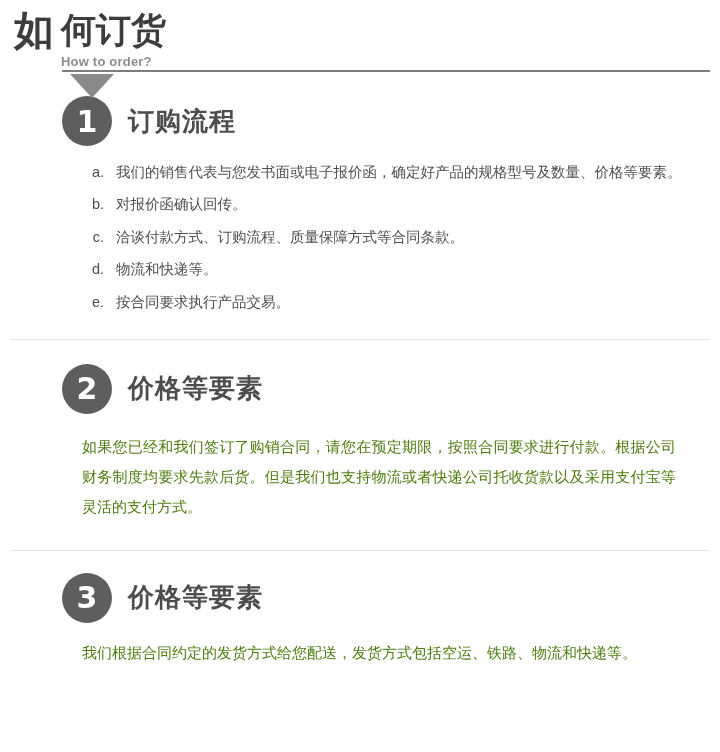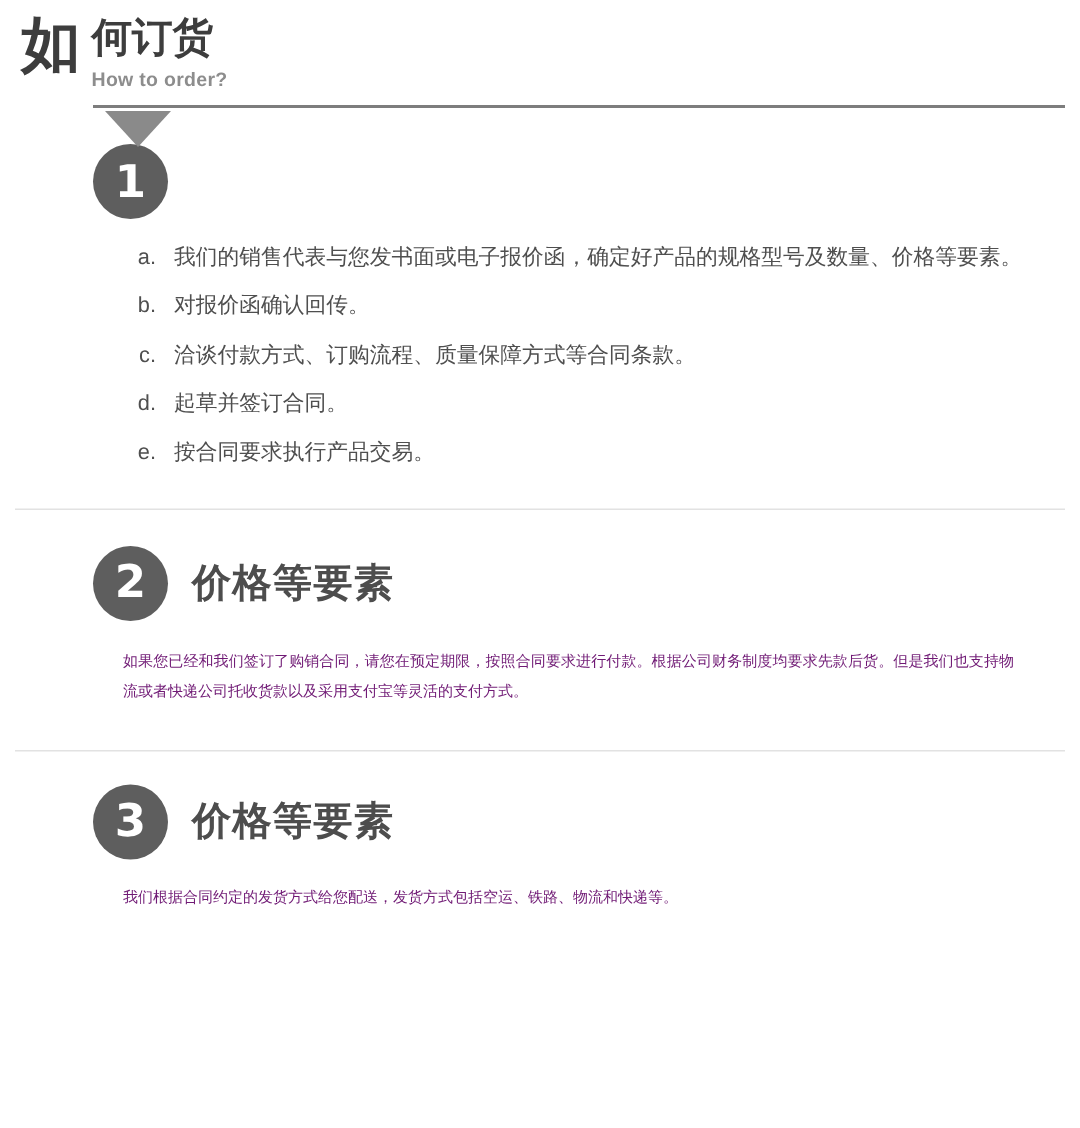--- a/index.html
+++ b/index.html
@@ -38,21 +38,21 @@
     color: #3d3d3d;
     line-height: 1;
     letter-spacing: -1px;
     font-family: "DejaVu Sans", sans-serif;
   }
   .title-rest-wrap {
     margin-left: 8px;
     padding-top: 2px;
   }
   .title-main {
-    font-size: 27px;
+    font-size: 35px;
     font-weight: bold;
     color: #3d3d3d;
     line-height: 1.05;
     font-family: "DejaVu Sans", sans-serif;
   }
   .title-sub {
     font-size: 13px;
     font-weight: bold;
     color: #8d8d8d;
     margin-top: 5px;
@@ -135,23 +135,23 @@
   }
   .steps .text {
     flex: 1 1 auto;
     line-height: 1.2;
   }
 
   
   .para {
     margin: 18px 0 0 68px;
     margin-right: 30px;
-    font-size: 10px;
+    font-size: 15px;
     line-height: 2.0;
-    color: #701a75;
+    color: #4d7c0f;
     text-align: justify;
   }
   .para-tight {
     line-height: 1.6;
   }
 
   
   .divider {
     height: 1px;
     background: #e2e2e2;
@@ -177,37 +177,38 @@
     <div class="header-rule"></div>
   </div>
 
   <div class="arrow-down"></div>
 
   <div class="sp-1"></div>
 
   <div class="section">
     <div class="section-head">
       <div class="badge">1</div>
+      <div class="section-title">订购流程</div>
     </div>
     <ul class="steps">
       <li>
         <span class="marker">a.</span>
         <span class="text">我们的销售代表与您发书面或电子报价函，确定好产品的规格型号及数量、价格等要素。</span>
       </li>
       <li>
         <span class="marker">b.</span>
         <span class="text">对报价函确认回传。</span>
       </li>
       <li>
         <span class="marker">c.</span>
         <span class="text">洽谈付款方式、订购流程、质量保障方式等合同条款。</span>
       </li>
       <li>
         <span class="marker">d.</span>
-        <span class="text">起草并签订合同。</span>
+        <span class="text">物流和快递等。</span>
       </li>
       <li>
         <span class="marker">e.</span>
         <span class="text">按合同要求执行产品交易。</span>
       </li>
     </ul>
   </div>
 
   <div class="divider"></div>
   <div class="sp-2"></div>

